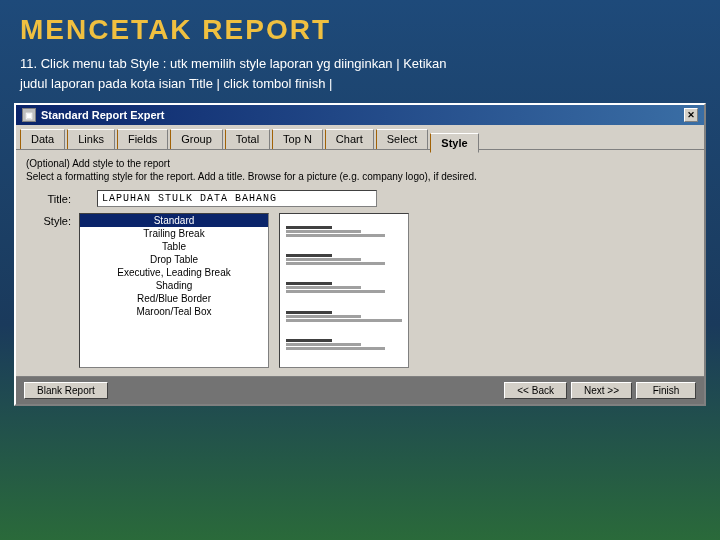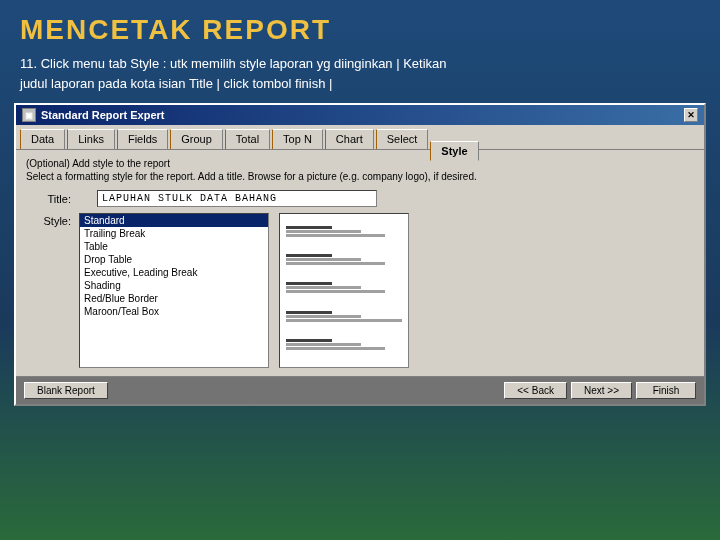--- a/index.html
+++ b/index.html
@@ -104,21 +104,21 @@
       border-top: 1px solid #ffffff;
       border-left: 1px solid #a16207;
     }
 
     .tab.active {
       background: #d4d0c8;
       border-bottom: 1px solid #d4d0c8;
       font-weight: bold;
       z-index: 1;
       position: relative;
-      top: 12px;
+      top: 4px;
     }
 
     .dialog-body {
       background: #d4d0c8;
       padding: 8px 10px;
     }
 
     .description-text {
       font-size: 10px;
       color: #000;
@@ -178,20 +178,21 @@
       width: 190px;
       height: 155px;
       overflow-y: auto;
       font-size: 10px;
     }
 
     .style-list-item {
       padding: 1px 4px;
       cursor: pointer;
       color: #000;
+      text-align: center;
     }
 
     .style-list-item.selected {
       background: #0a246a;
       color: white;
     }
 
     .preview-box {
       width: 130px;
       height: 155px;

